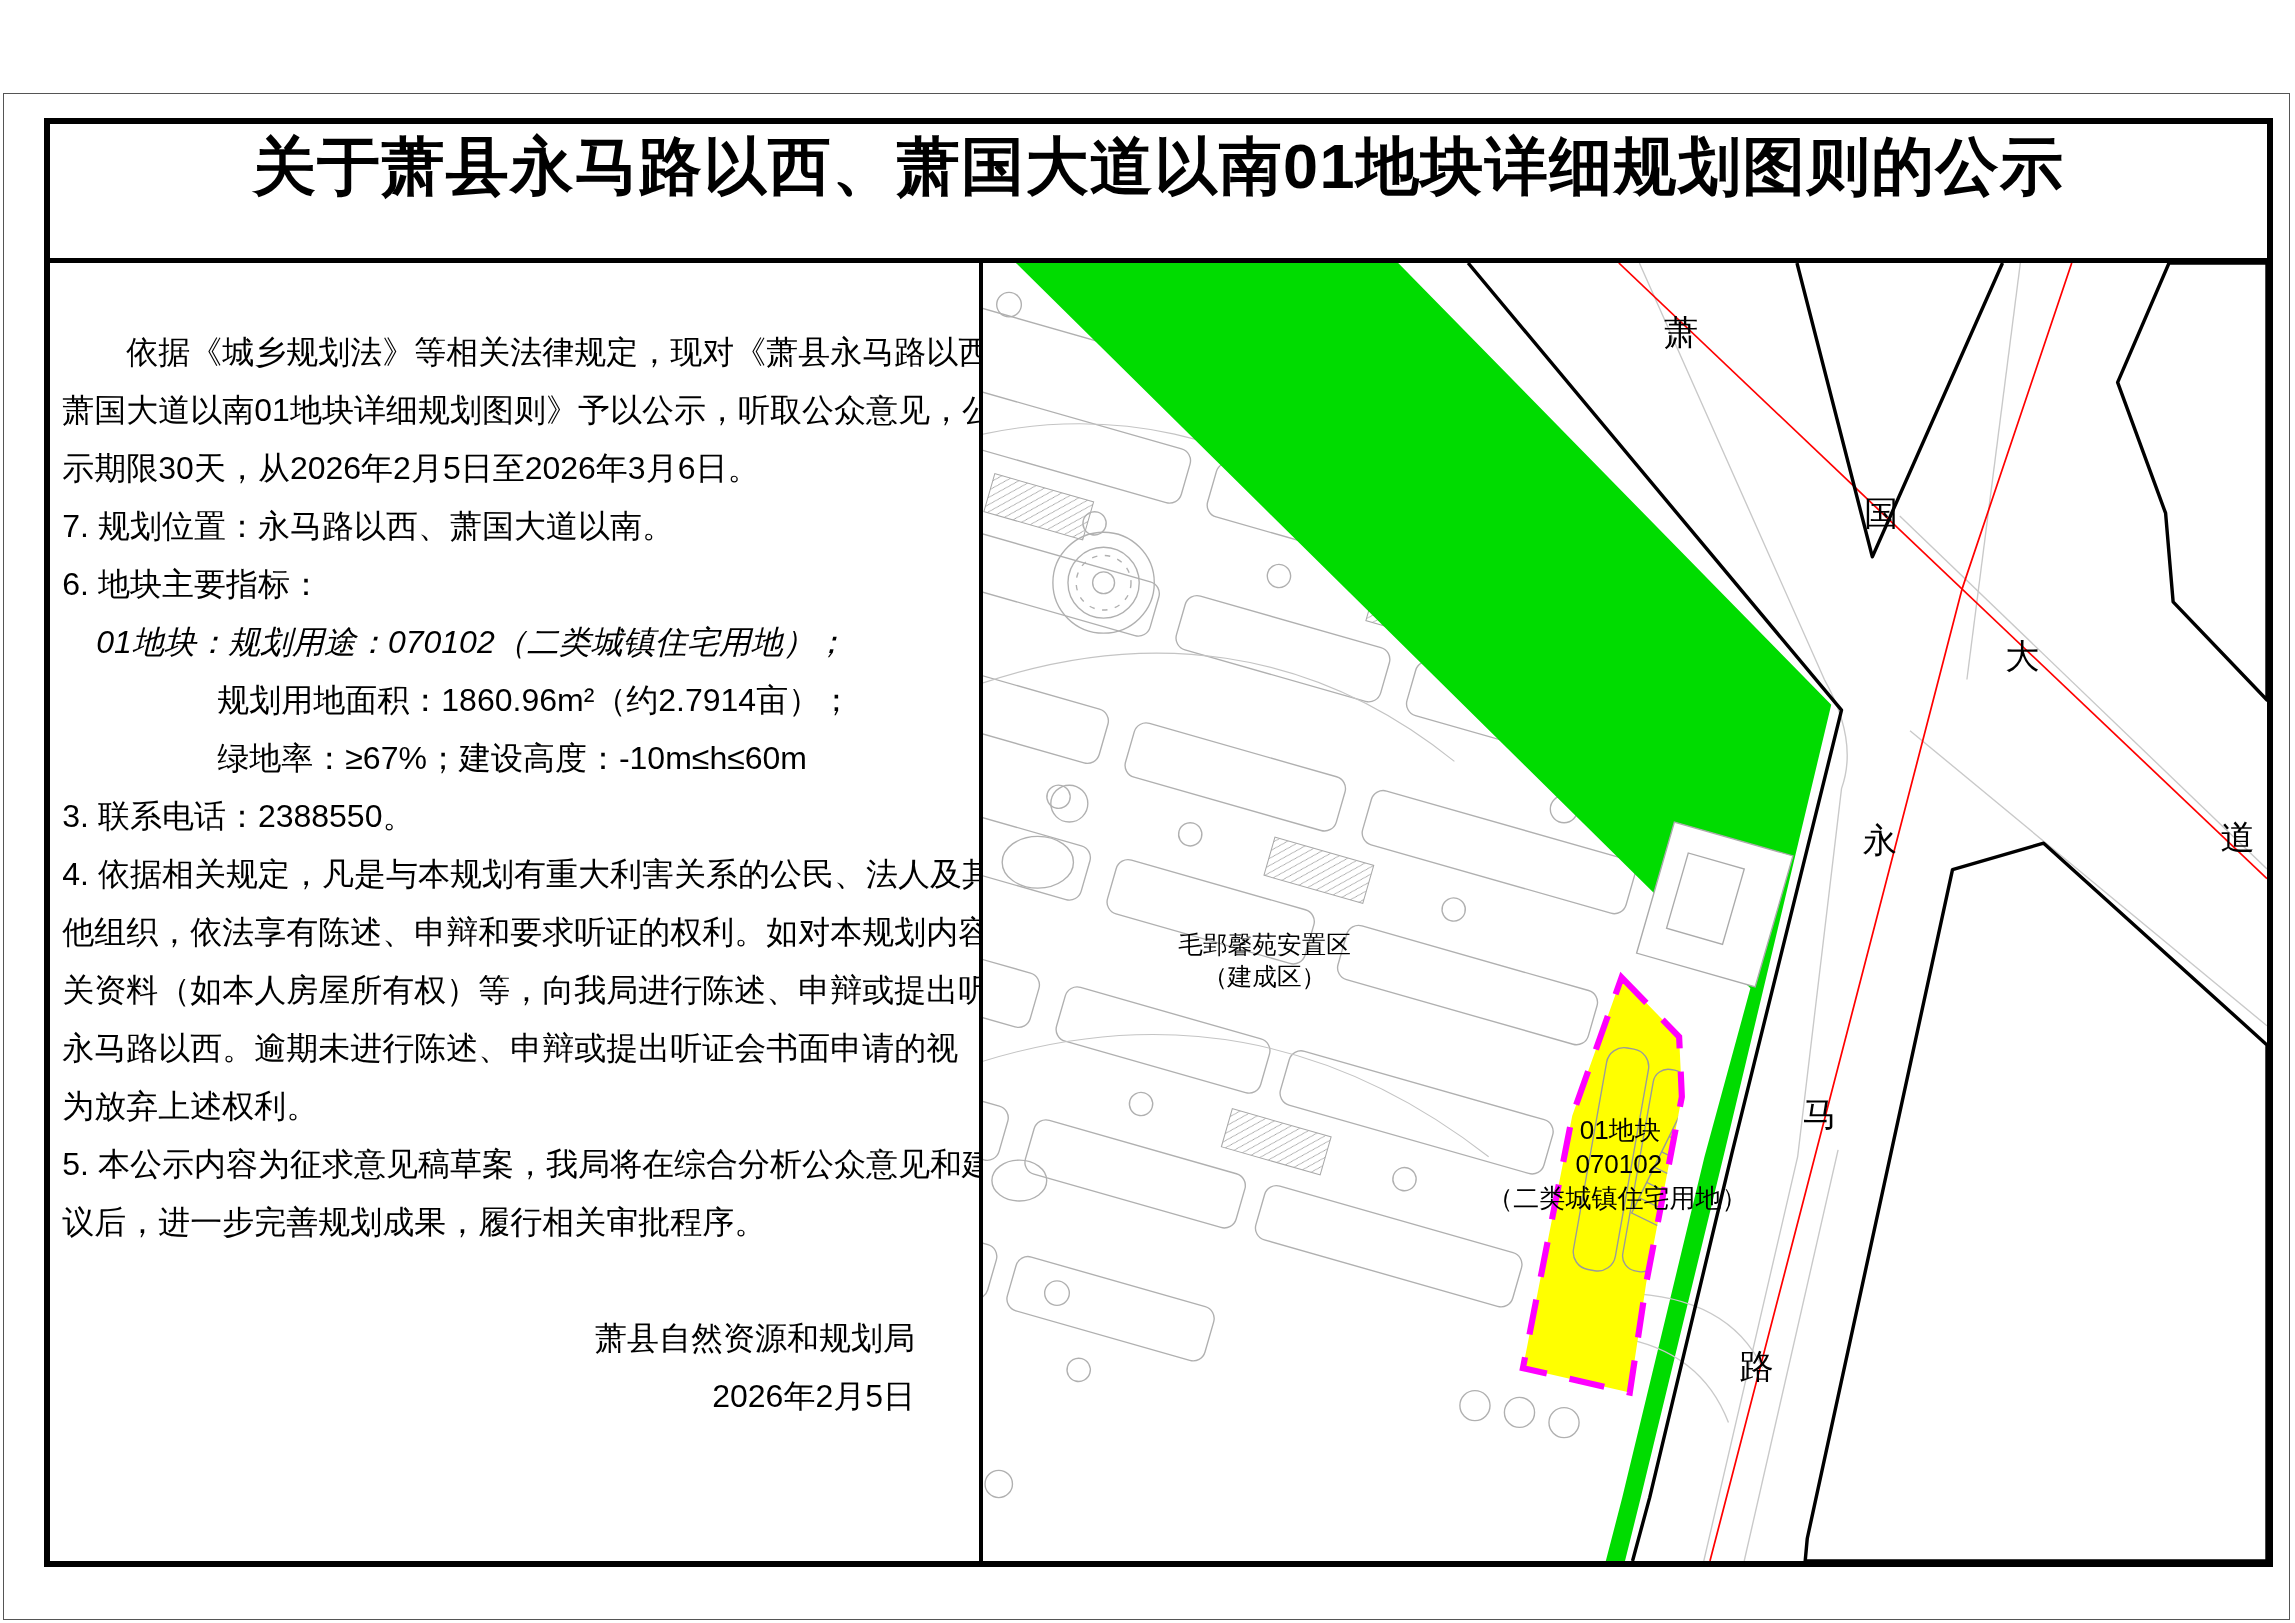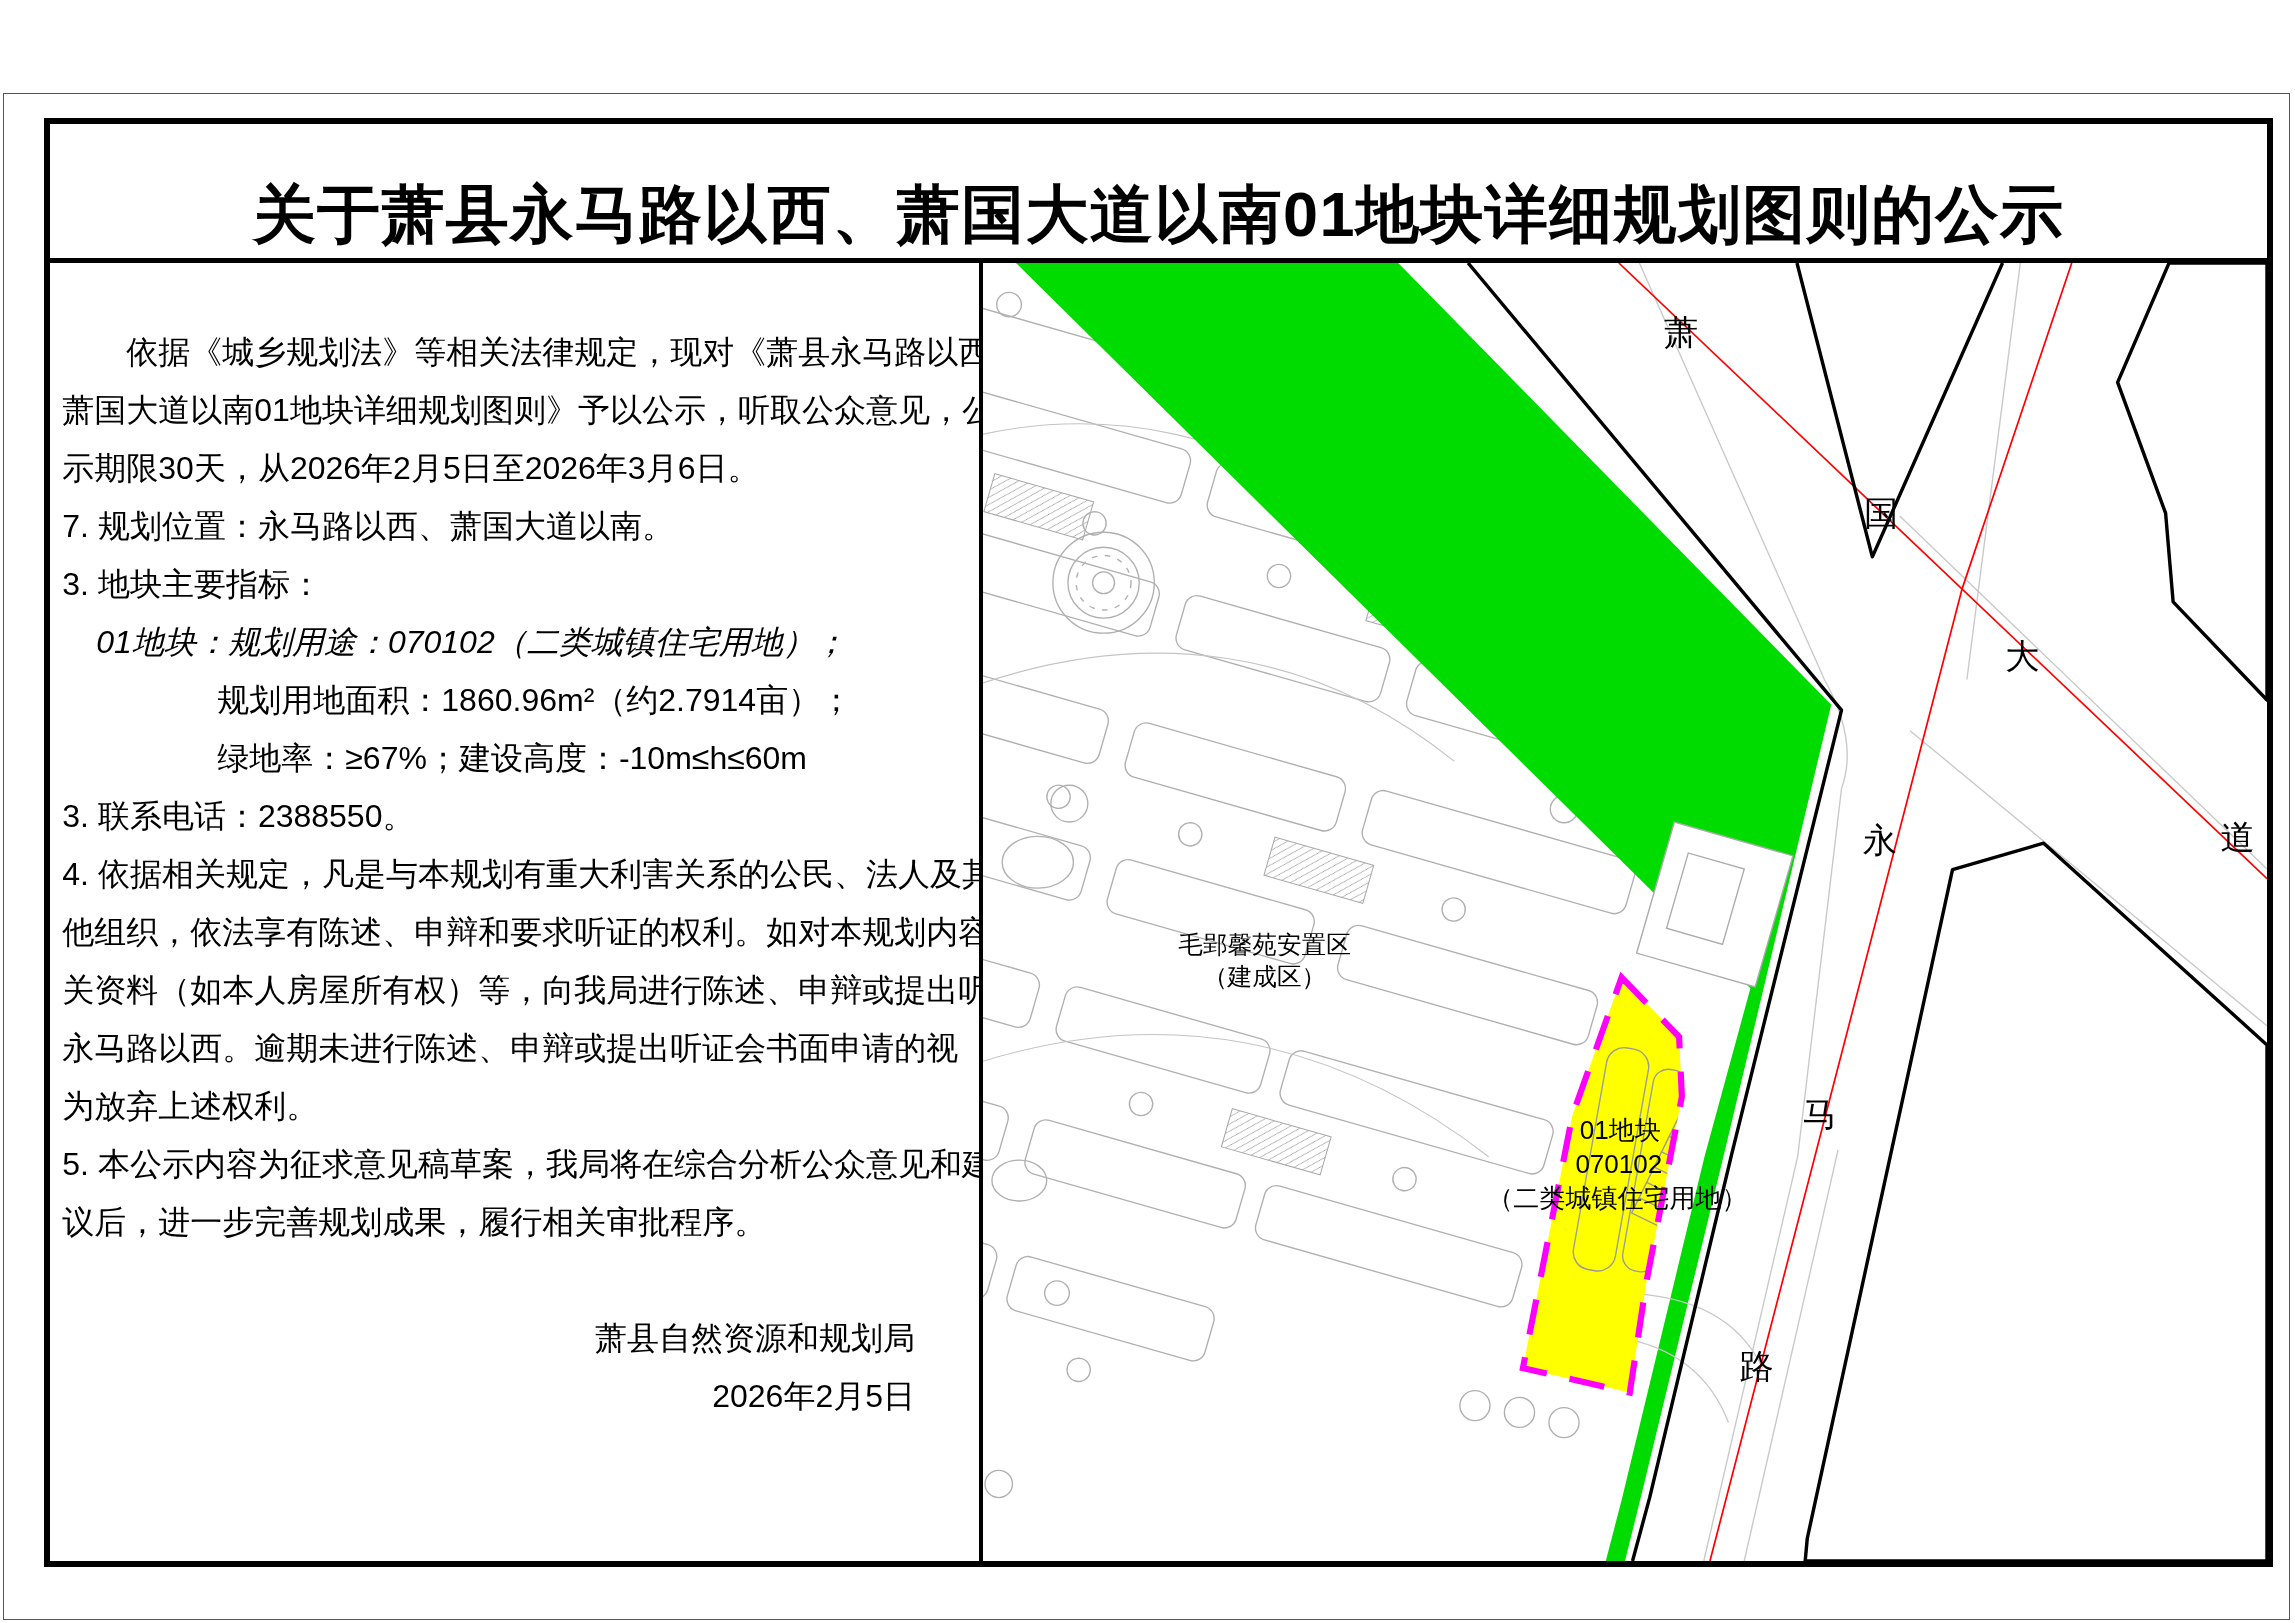--- a/index.html
+++ b/index.html
@@ -12,21 +12,21 @@
     position:absolute;left:2.7px;top:93px;width:2287px;height:1527px;
     border:1.4px solid #555;box-sizing:border-box;
   }
   .frame{
     position:absolute;left:44px;top:118px;width:2229px;height:1449px;
     border:6.1px solid #000;box-sizing:border-box;background:#fff;
     display:flex;flex-direction:column;
   }
   .title-band{
     height:134px;border-bottom:5.4px solid #000;flex:0 0 auto;
-    display:flex;align-items:flex-end;justify-content:center;
+    display:flex;align-items:flex-start;justify-content:center;
   }
   .title-band h1{
     margin:0;font-size:63px;font-weight:bold;letter-spacing:1.4px;white-space:nowrap;
   }
   .content{flex:1;display:flex;min-height:0;}
   .left-panel{
     width:933px;flex:0 0 auto;border-right:4.8px solid #000;box-sizing:border-box;
     padding:60px 27px 0 12.3px;overflow:hidden;
   }
   .nline{
@@ -57,21 +57,21 @@
     <h1>关于萧县永马路以西、萧国大道以南01地块详细规划图则的公示</h1>
   </div>
 
   <div class="content">
 
     <div class="left-panel">
       <div class="nline indent">依据《城乡规划法》等相关法律规定，现对《萧县永马路以西、</div>
       <div class="nline">萧国大道以南01地块详细规划图则》予以公示，听取公众意见，公</div>
       <div class="nline">示期限30天，从2026年2月5日至2026年3月6日。</div>
       <div class="nline">7. 规划位置：永马路以西、萧国大道以南。</div>
-      <div class="nline">3. 地块主要指标：</div>
+      <div class="nline">6. 地块主要指标：</div>
       <div class="nline sub">01地块：规划用途：070102（二类城镇住宅用地）；</div>
       <div class="nline cont">规划用地面积：1860.96m²（约2.7914亩）；</div>
       <div class="nline cont">绿地率：≥67%；建设高度：-10m≤h≤60m</div>
       <div class="nline">3. 联系电话：2388550。</div>
       <div class="nline">4. 依据相关规定，凡是与本规划有重大利害关系的公民、法人及其</div>
       <div class="nline">他组织，依法享有陈述、申辩和要求听证的权利。如对本规划内容</div>
       <div class="nline">关资料（如本人房屋所有权）等，向我局进行陈述、申辩或提出听</div>
       <div class="nline">永马路以西。逾期未进行陈述、申辩或提出听证会书面申请的视</div>
       <div class="nline">为放弃上述权利。</div>
       <div class="nline">5. 本公示内容为征求意见稿草案，我局将在综合分析公众意见和建</div>

